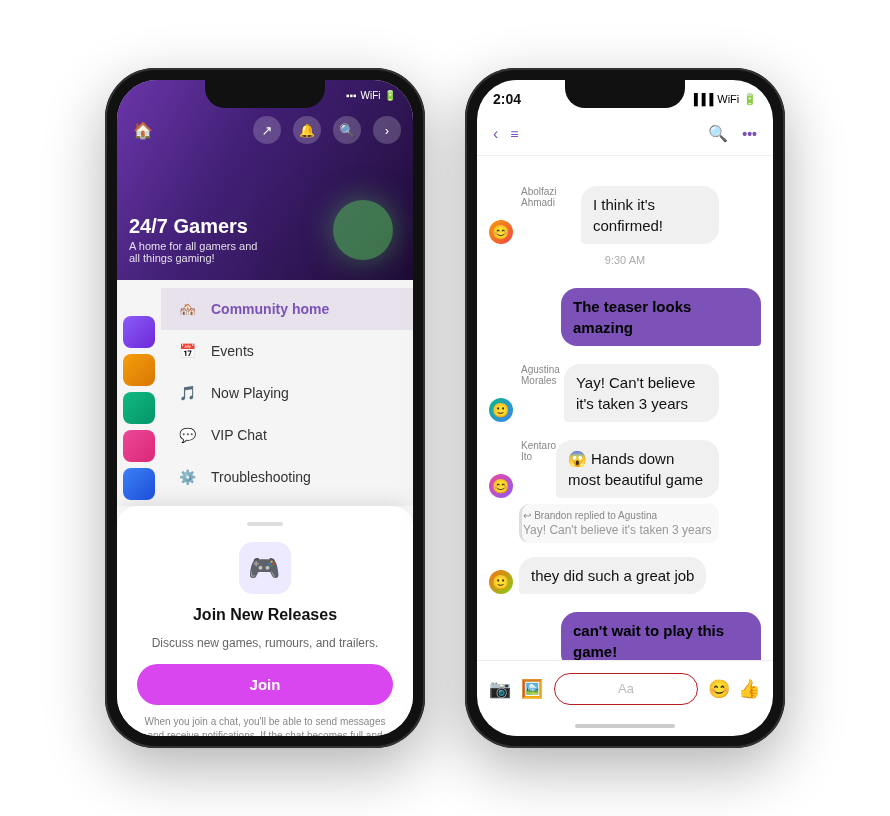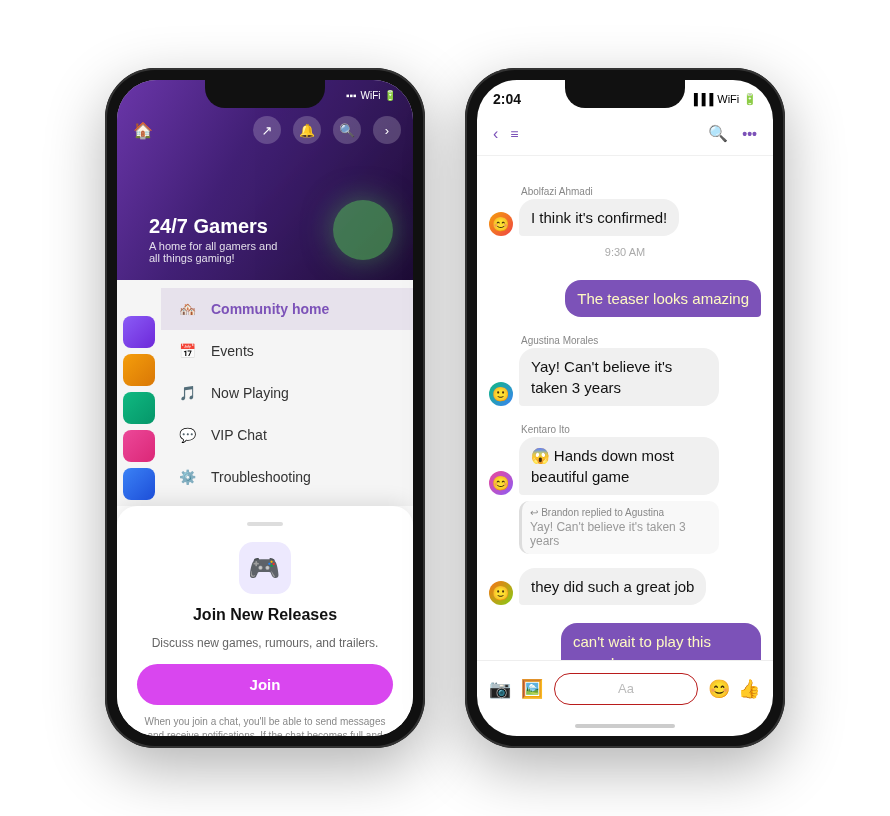--- a/index.html
+++ b/index.html
@@ -123,21 +123,21 @@
       color: white;
       font-size: 16px;
       display: flex;
       align-items: center;
       justify-content: center;
       z-index: 10;
     }
     .p1-group-info {
       position: absolute;
       bottom: 16px;
-      left: 32px;
+      left: 12px;
       z-index: 10;
       margin-top: 24px;
     }
     .p1-group-title {
       color: white;
       font-size: 20px;
       font-weight: 700;
     }
     .p1-group-sub {
       color: rgba(255,255,255,0.85);
@@ -367,21 +367,21 @@
       display: flex;
       align-items: center;
       justify-content: center;
     }
     .p2-msg-avatar.a1 { background: linear-gradient(135deg, #f59e0b, #ef4444); }
     .p2-msg-avatar.a2 { background: linear-gradient(135deg, #10b981, #3b82f6); }
     .p2-msg-avatar.a3 { background: linear-gradient(135deg, #ec4899, #8b5cf6); }
     .p2-msg-avatar.a4 { background: linear-gradient(135deg, #f97316, #84cc16); }
     .p2-msg-col {
       display: flex;
-      flex-direction: column;
+      flex-direction: row;
       max-width: 200px;
       margin-top: 12px;
     }
     .p2-msg-name {
       font-size: 10px;
       color: #888;
       margin-bottom: 2px;
       padding-left: 2px;
     }
     .p2-bubble {
@@ -390,34 +390,35 @@
       font-size: 15px;
       line-height: 1.4;
     }
     .p2-bubble.incoming-bubble {
       background: #f0f0f0;
       color: #111;
       border-bottom-left-radius: 4px;
     }
     .p2-bubble.outgoing-bubble {
       background: #7c52b8;
-      color: #fef9c3;
+      color: #000000;
       border-bottom-right-radius: 4px;
+      font-weight: bold;
     }
     .p2-timestamp {
       text-align: center;
       font-size: 11px;
       color: #aaa;
       margin: 4px 0;
     }
     .p2-reply-bubble {
       background: #f8f8f8;
       border-left: 3px solid #ddd;
       border-radius: 10px;
-      padding: 6px 8px;
+      padding: 6px 1px;
       max-width: 200px;
       margin-left: 30px;
     }
     .p2-reply-label {
       font-size: 10px;
       color: #888;
       margin-bottom: 2px;
     }
     .p2-reply-text {
       font-size: 12px;

